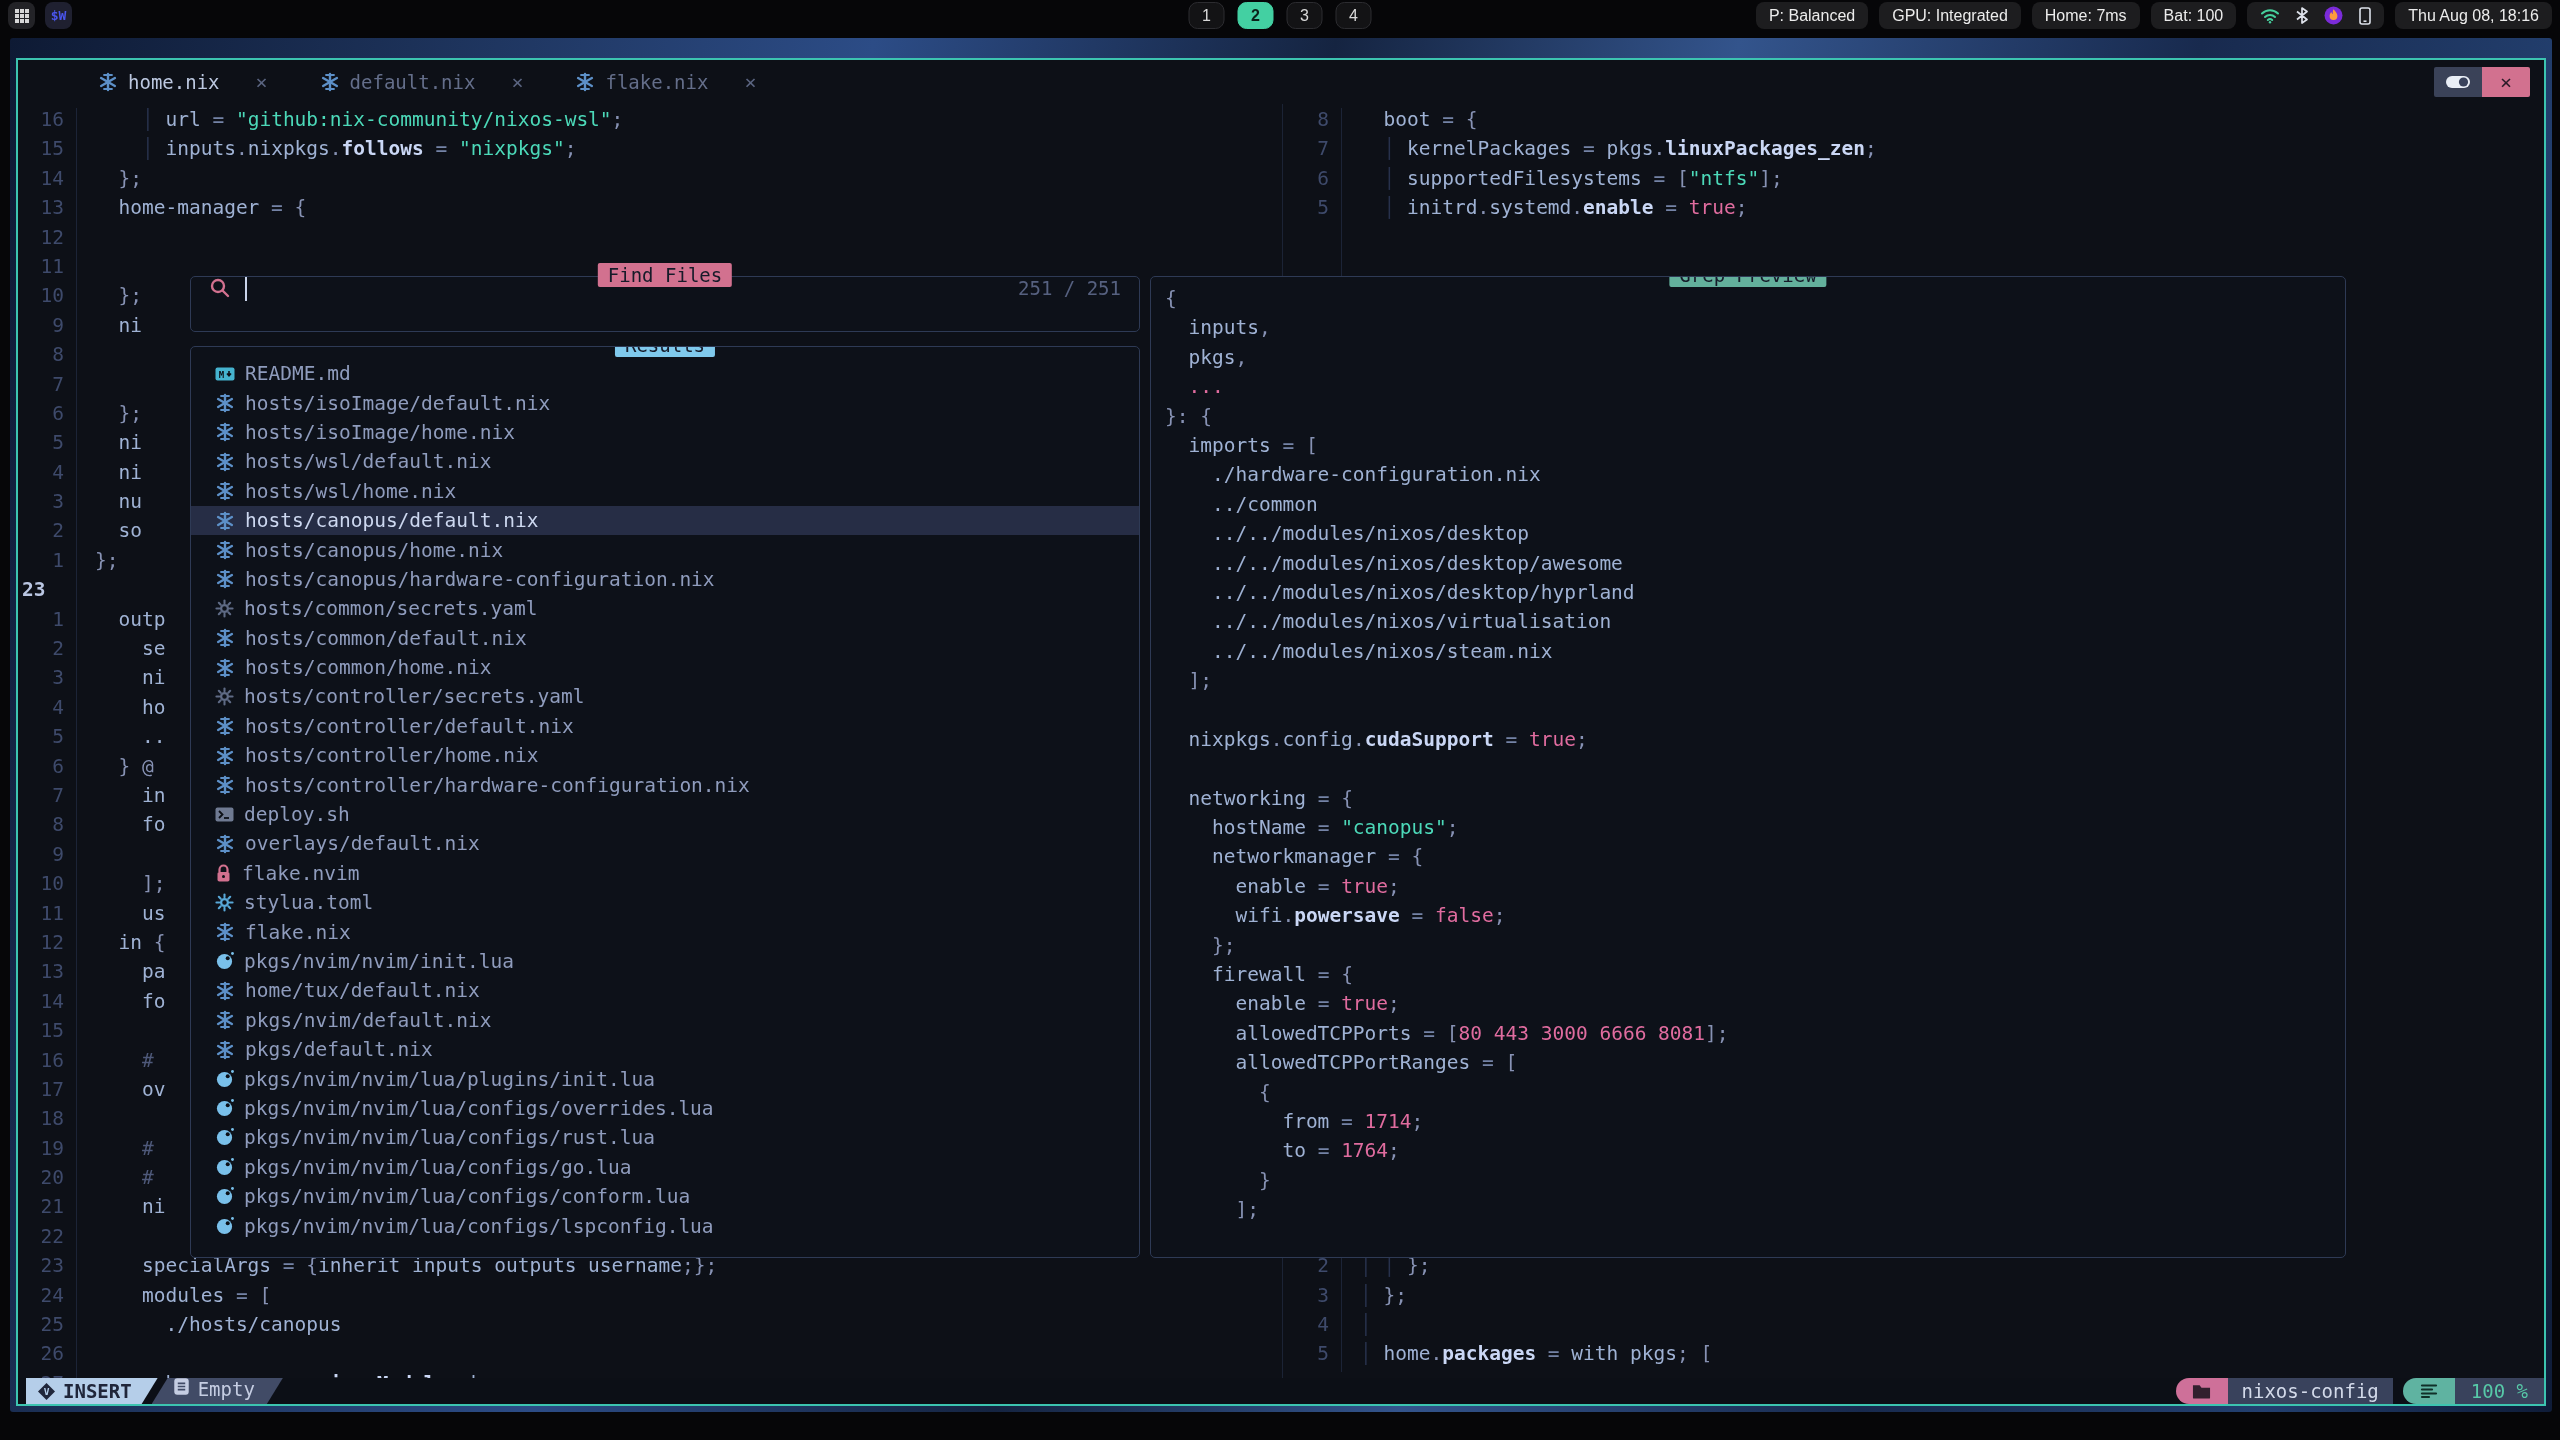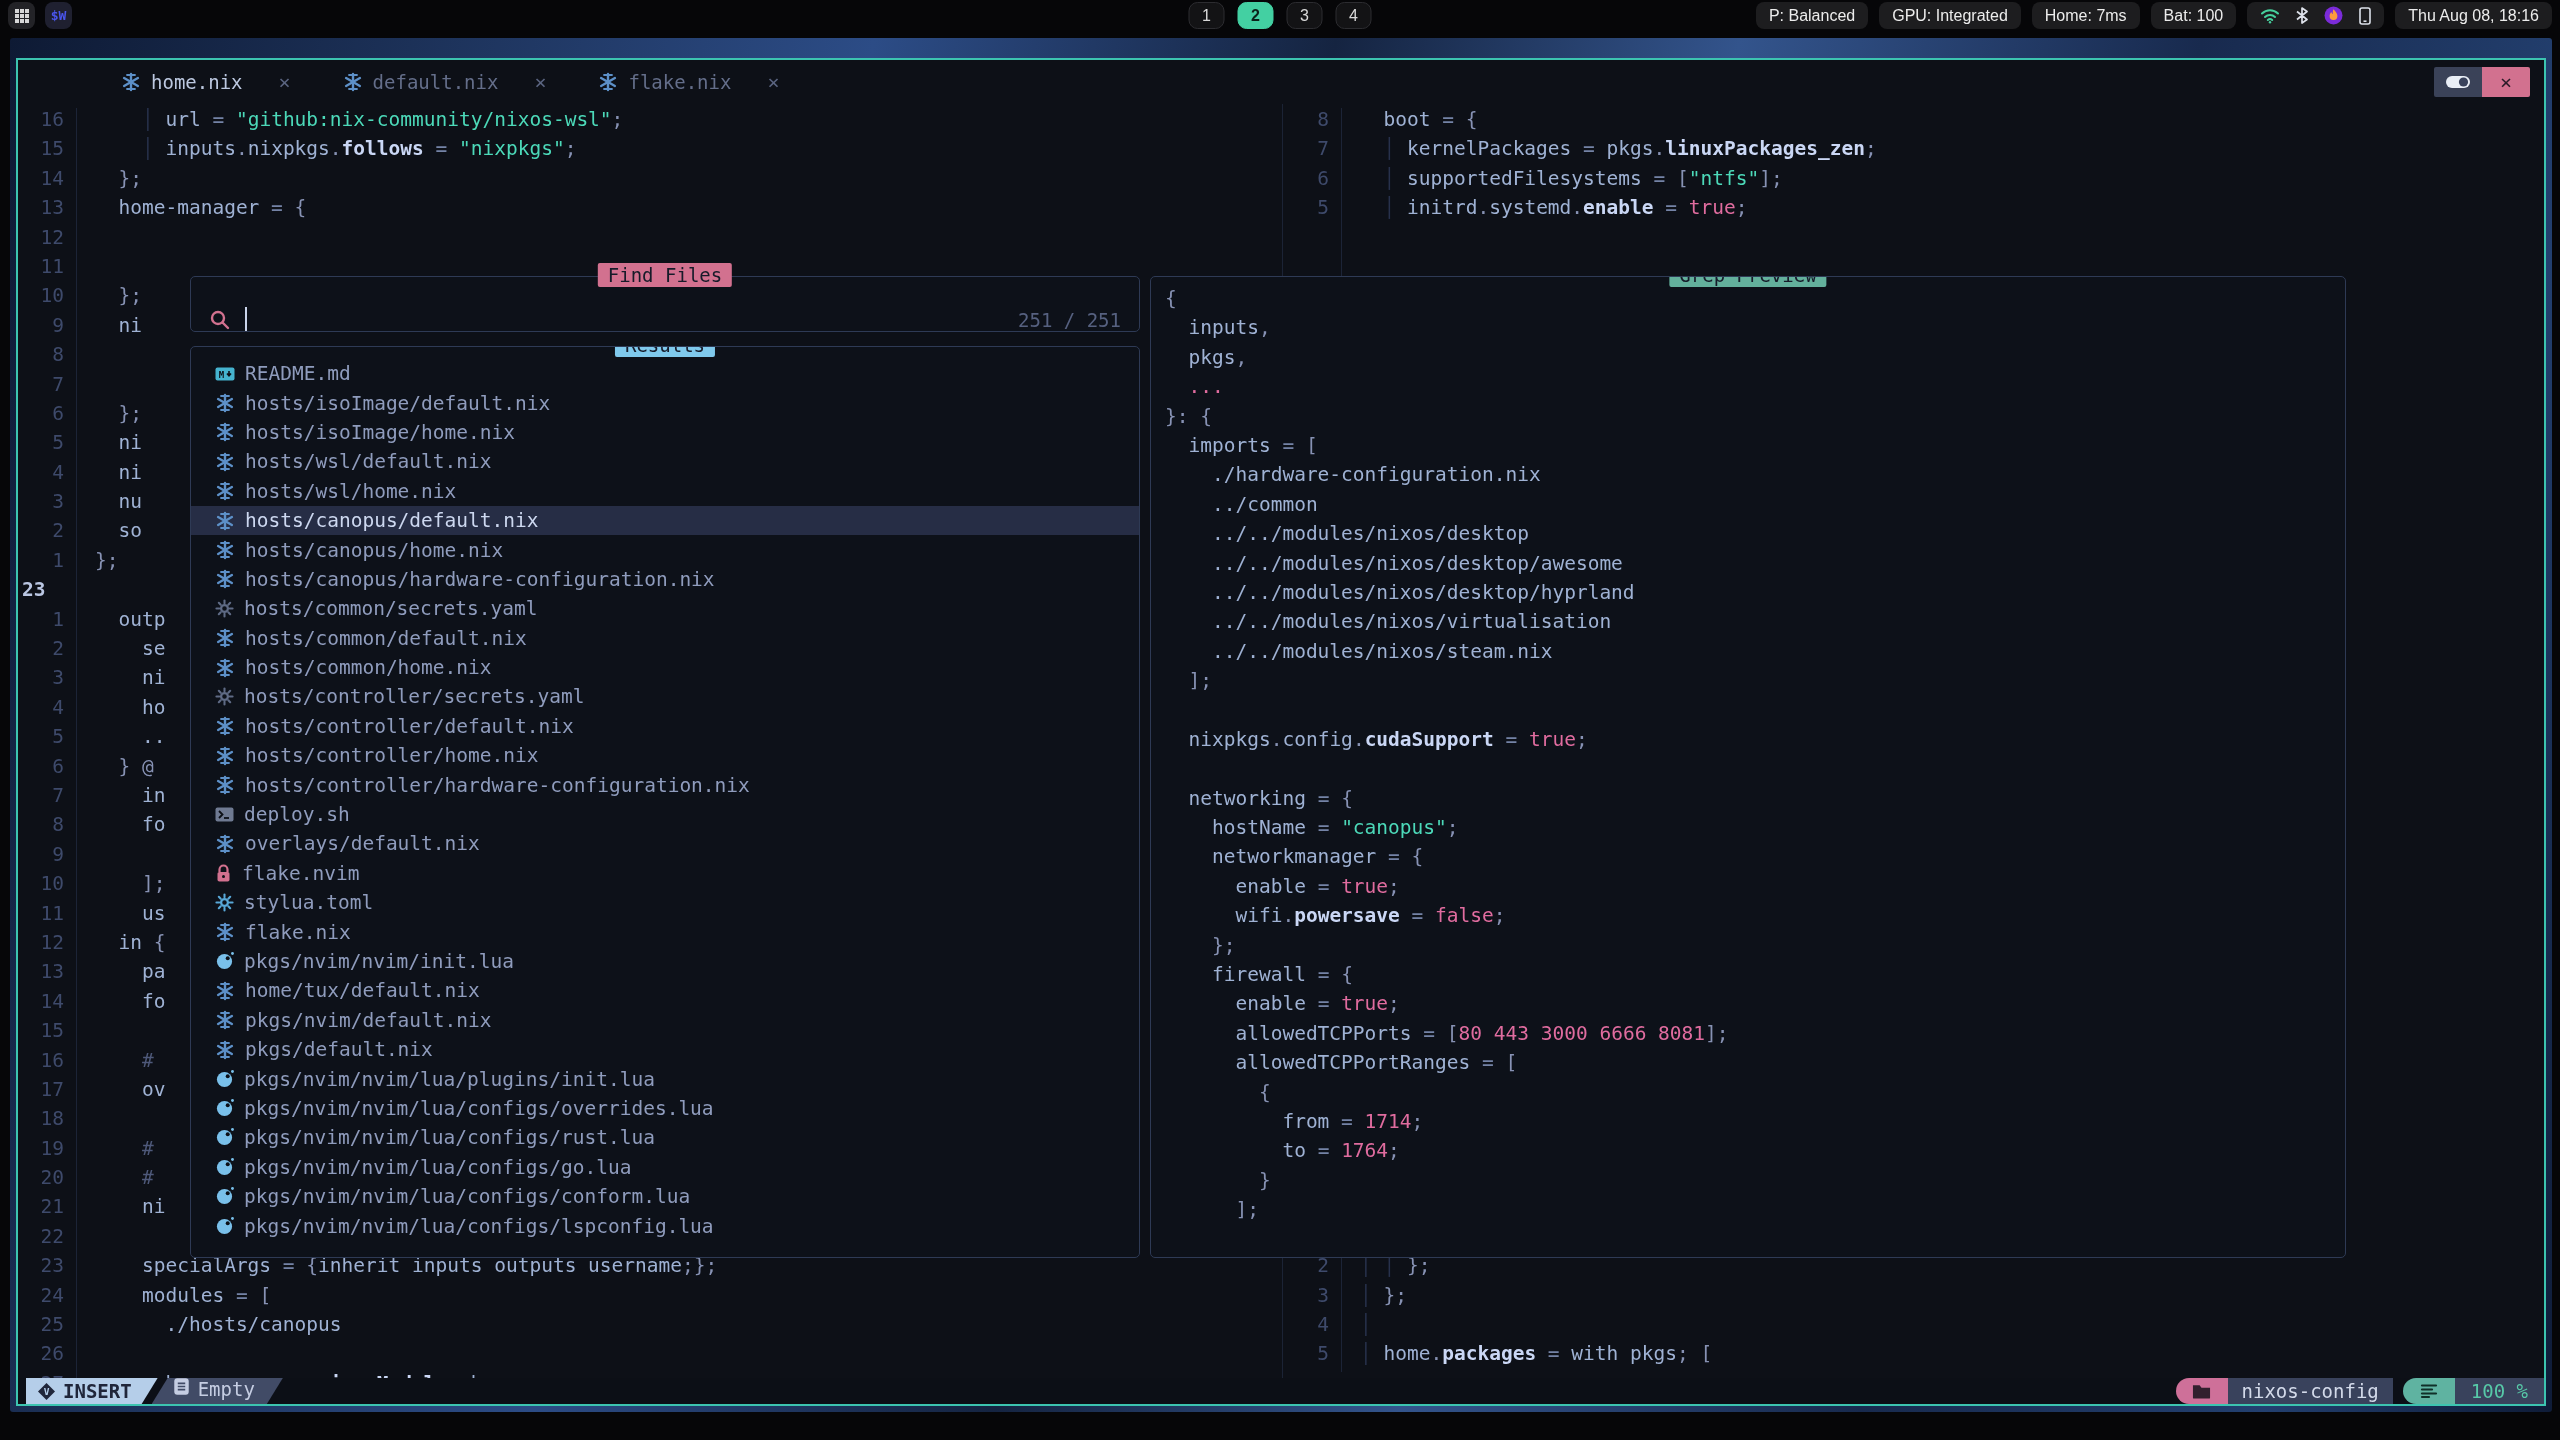--- a/index.html
+++ b/index.html
@@ -34,21 +34,21 @@
 
   
   .win{position:absolute;left:10px;top:38px;width:2542px;height:1374px;border-radius:3px;
        padding:20px 6px 6px 6px;
        background:linear-gradient(104deg,#0e1a34 0%,#1c3158 14%,#2c4c86 30%,#142档647 0,#152441 46%,#33548c 60%,#182a4e 76%,#234070 90%,#0f1c38 100%);
        background:linear-gradient(104deg,#0e1a34 0%,#1c3158 14%,#2c4c86 30%,#152441 46%,#33548c 60%,#182a4e 76%,#234070 90%,#0f1c38 100%);}
   .win-inner{position:relative;width:100%;height:100%;background:var(--ed-bg);
              border:2px solid var(--teal);display:flex;flex-direction:column;overflow:hidden}
 
   
-  .tabbar{height:44px;flex:0 0 44px;display:flex;align-items:center;padding-left:77px}
+  .tabbar{height:44px;flex:0 0 44px;display:flex;align-items:center;padding-left:54px}
   .tab{display:flex;align-items:center;gap:10px;padding:0 26px;height:100%;font:19px var(--mono);color:#646e8a}
   .tab .close{margin-left:26px;font-size:20px;color:#5a6480}
   .tab.active{color:#bcc8e0}
   .win-controls{margin-left:auto;margin-right:14px;display:flex}
   .wc{width:48px;height:30px;display:flex;align-items:center;justify-content:center}
   .wc.toggle{background:#3a4258;border-radius:2px 0 0 2px}
   .wc.closebtn{background:var(--badge-pink);border-radius:0 2px 2px 0;color:#2c1b29;font:20px var(--mono)}
 
   
   .main{flex:1;display:flex;position:relative;overflow:hidden}
@@ -61,21 +61,21 @@
   .lc{flex:1;border-left:1px solid #1c2437;padding-left:18px;color:var(--tk-n);overflow:hidden}
   .row.cur .ln{text-align:left;padding-left:4px;color:var(--num-cur);font-weight:bold}
   .tk-n{color:var(--tk-n)} .tk-b{color:var(--tk-b);font-weight:bold}
   .tk-s{color:var(--tk-s)} .tk-k{color:var(--tk-k)} .tk-o{color:var(--tk-o)}
   .tk-p{color:var(--tk-p)} .tk-d{color:var(--tk-d)} .tk-g{color:var(--tk-g)}
 
   
   .box{position:absolute;background:var(--popup-bg);border:1px solid var(--popup-border);border-radius:5px;z-index:6}
   .box .title{position:absolute;top:-14px;left:50%;transform:translateX(-50%);
               font:19px var(--mono);color:#161b29;padding:1px 10px;border-radius:2px;white-space:nowrap}
-  .finder-input{left:172px;top:172px;width:950px;height:56px;display:flex;align-items:flex-end;padding:0 18px}
+  .finder-input{left:172px;top:172px;width:950px;height:56px;display:flex;align-items:flex-start;padding:0 18px}
   .finder-input .title{background:var(--badge-pink)}
   .caret{width:2px;height:24px;background:#c9d4ea;margin-left:14px}
   .counter{margin-left:auto;font:19px var(--mono);color:#566180}
   .results{left:172px;top:242px;width:950px;height:912px;padding-top:12px;overflow:hidden}
   .results .title{background:var(--badge-blue)}
   .r-row{display:flex;align-items:center;height:29.4px;padding-left:24px;font:19.5px var(--mono);color:#8f9cbd;gap:10px}
   .r-row.sel{background:var(--sel-row);color:#cdd8f0}
   .preview{left:1132px;top:172px;width:1196px;height:982px;padding:10px 0 0 14px;overflow:hidden}
   .preview .title{background:var(--badge-teal)}
   .p-row{height:29.4px;line-height:29.4px;font:19.5px var(--mono);white-space:pre;color:var(--tk-n)}

